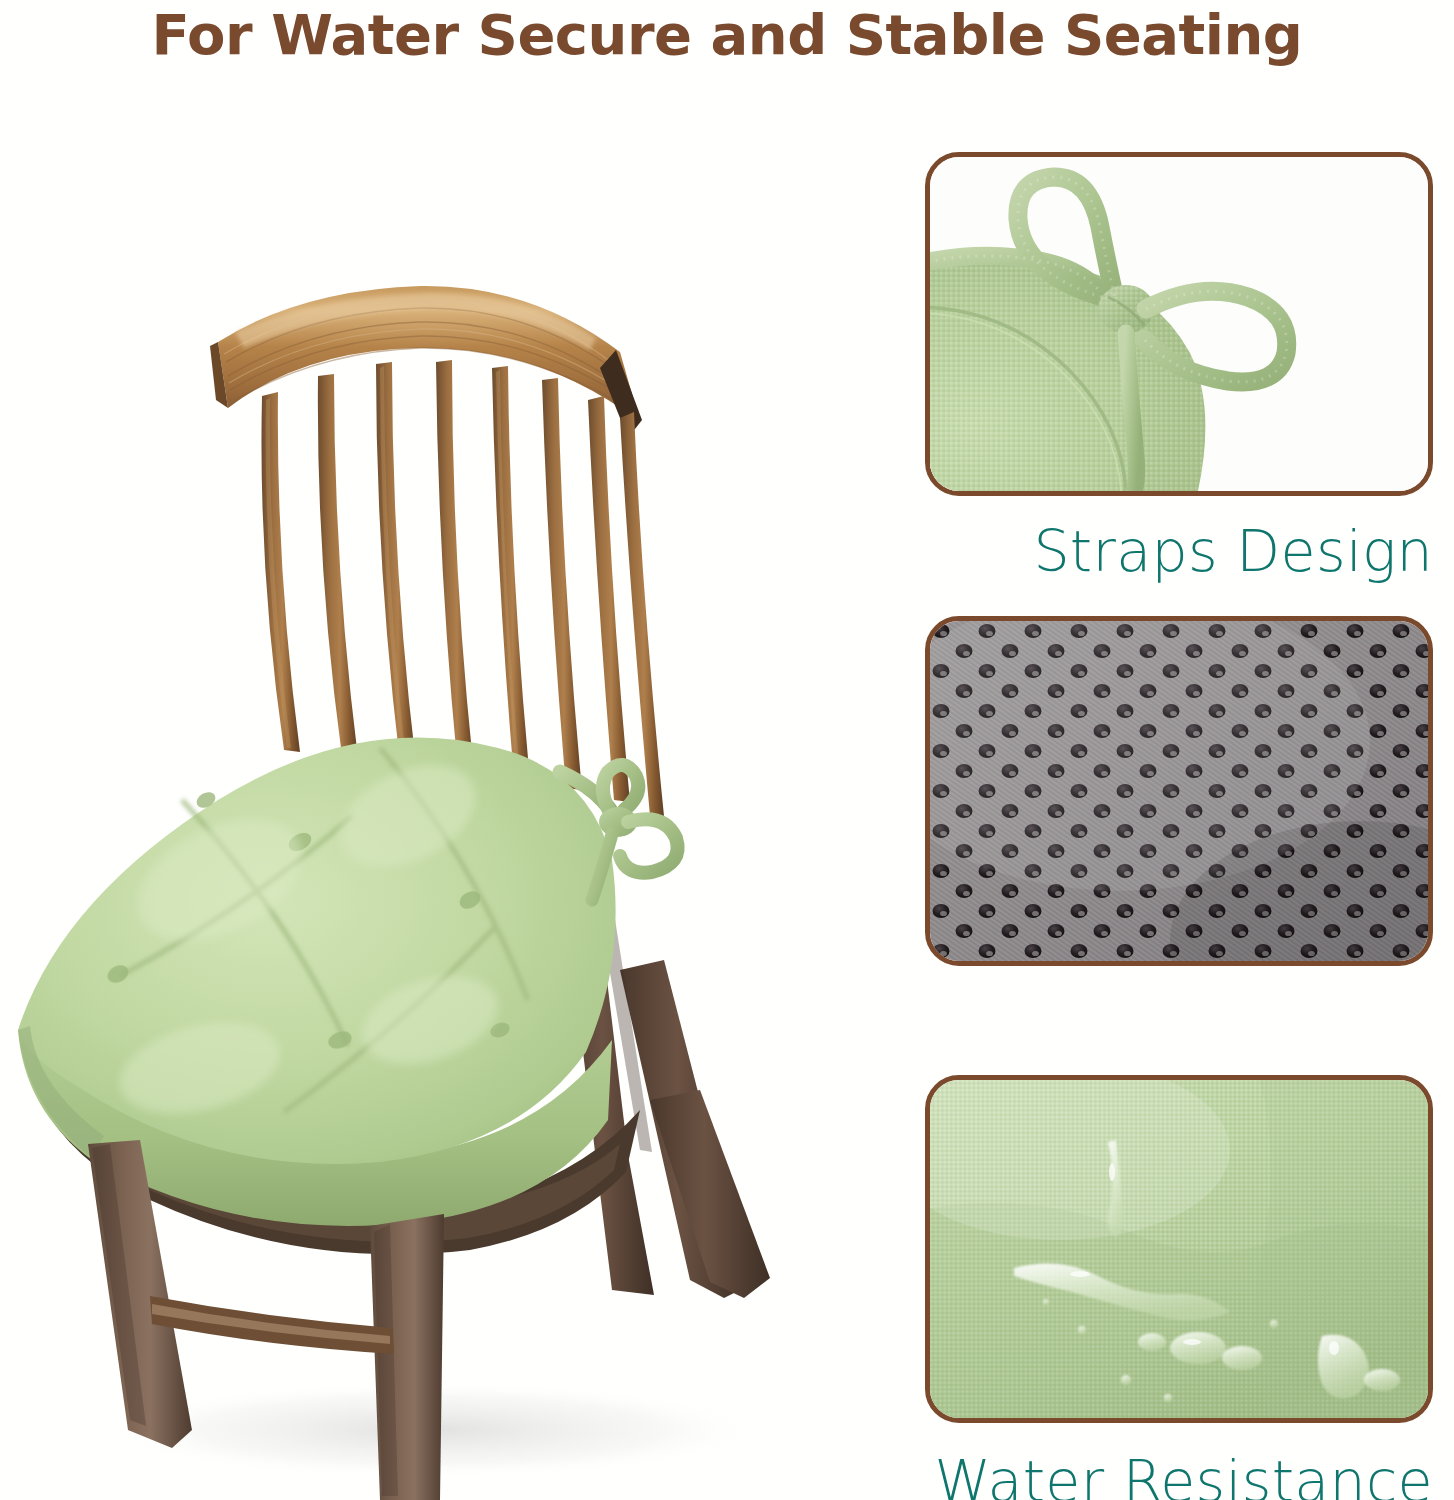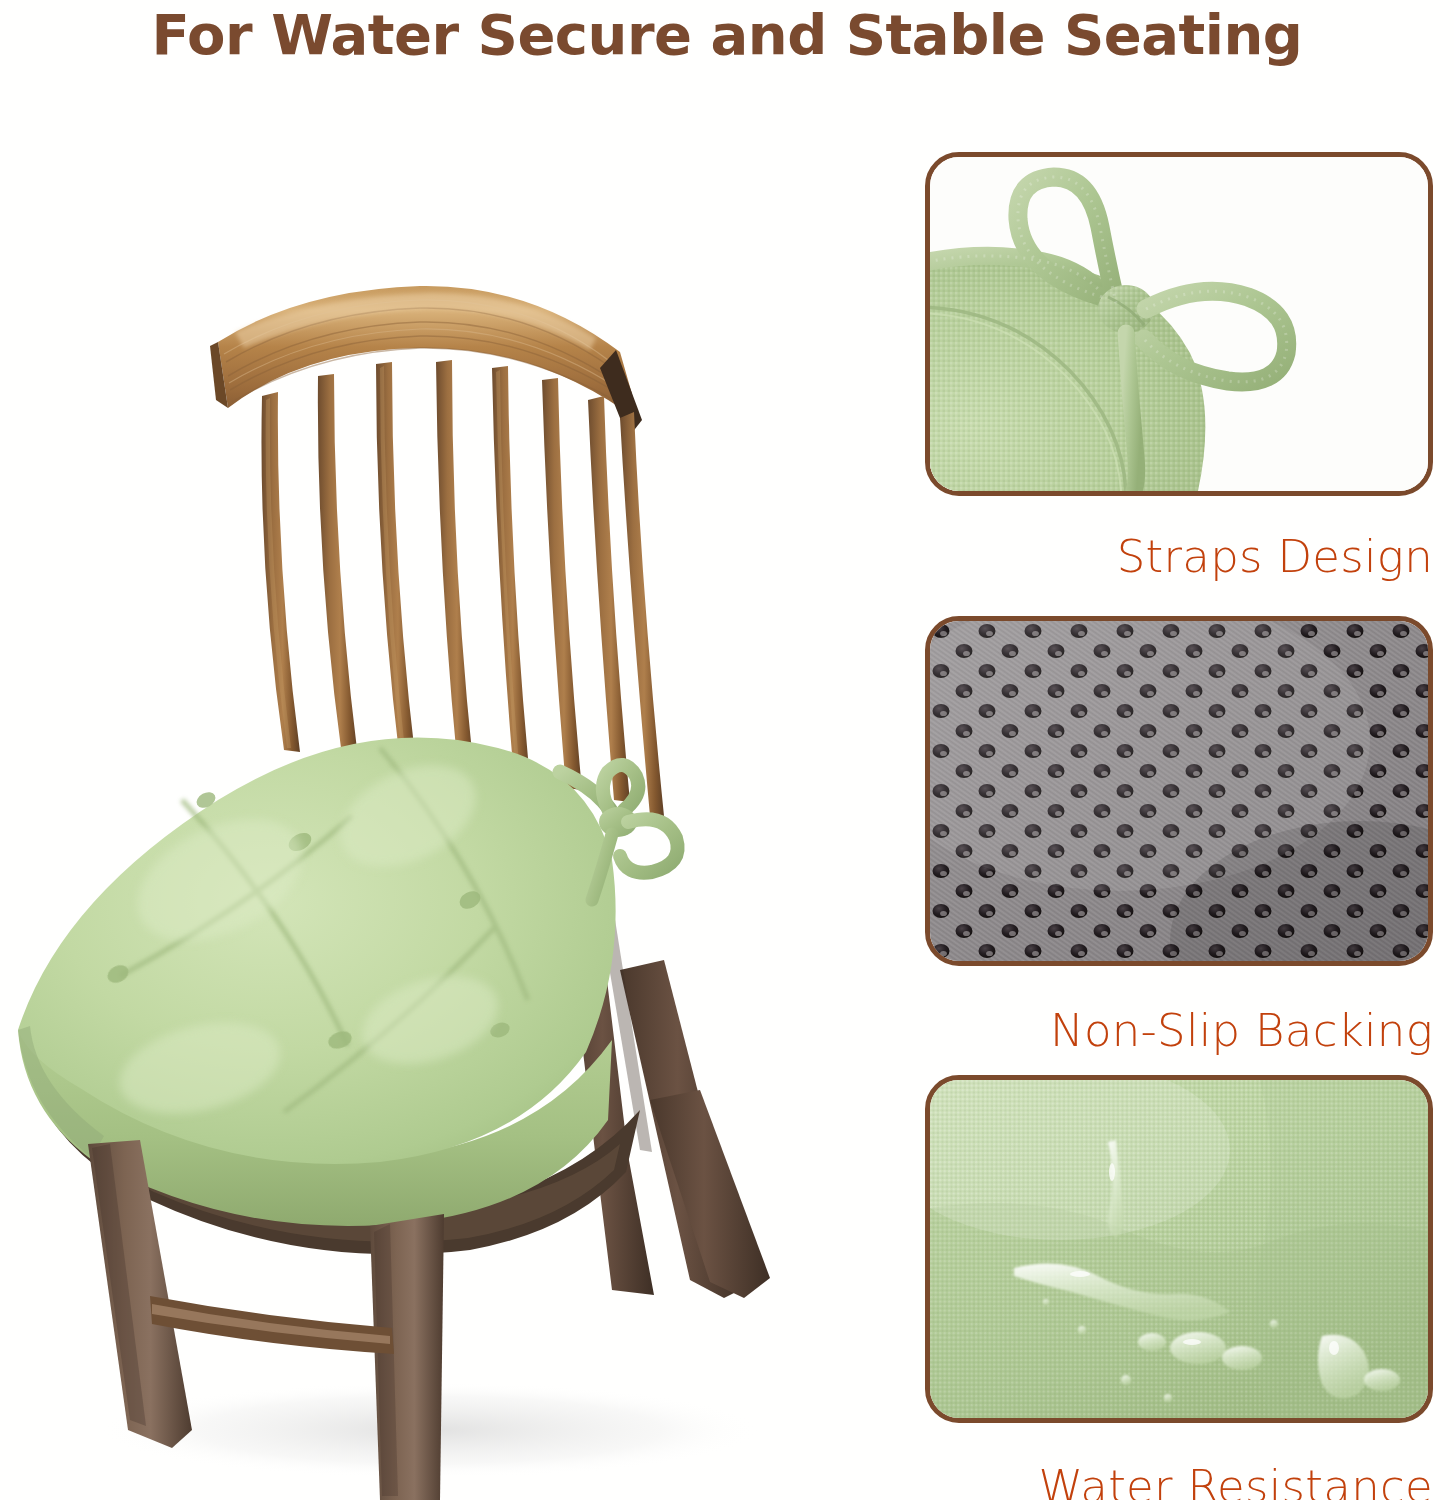--- a/index.html
+++ b/index.html
@@ -53,26 +53,25 @@
     overflow: hidden;
     background: #fff;
     width: 100%;
     height: 100%;
   }
   .panel-frame svg, .panel-frame .texture { display: block; width: 100%; height: 100%; }
 
   .caption {
     font-family: "DejaVu Sans", sans-serif;
     font-weight: 300;
-    font-size: 45px;
-    color: #c2410c;
+    font-size: 57px;
+    color: #0f766e;
     text-align: right;
     white-space: nowrap;
     letter-spacing: 0.3px;
-    margin-top: 12px;
   }
 
   
   #block-straps { left: 925px; top: 152px; width: 508px; height: 344px; }
   #cap-straps   { position: absolute; left: 905px; top: 518px; width: 528px; }
 
   
   #block-nonslip { left: 925px; top: 616px; width: 508px; height: 350px; }
   #cap-nonslip   { position: absolute; left: 875px; top: 992px; width: 558px; }
 
@@ -340,21 +339,20 @@
         </defs>
         <rect x="0" y="0" width="498" height="340" fill="url(#grayBg)"></rect>
         <rect x="0" y="0" width="498" height="340" fill="url(#fabricTw)"></rect>
         <rect x="-10" y="-10" width="520" height="360" fill="url(#dots)"></rect>
 
         <ellipse cx="190" cy="120" rx="250" ry="150" fill="#FFFFFF" opacity="0.09"></ellipse>
         <ellipse cx="430" cy="320" rx="190" ry="120" fill="#000000" opacity="0.10"></ellipse>
       </svg>
     </div>
   </div>
-  <div class="caption" id="cap-nonslip">Non-Slip Backing</div>
 
   <div class="feature-block" id="block-water">
     <div class="panel-frame">
       <svg viewBox="0 0 498 338" preserveAspectRatio="none" xmlns="http://www.w3.org/2000/svg">
         <defs>
           <linearGradient id="wBg" x1="0" y1="0" x2="0.6" y2="1">
             <stop offset="0%" stop-color="#C7DCAE"></stop>
             <stop offset="40%" stop-color="#BCD4A2"></stop>
             <stop offset="75%" stop-color="#AFC995"></stop>
             <stop offset="100%" stop-color="#A1BC85"></stop>

